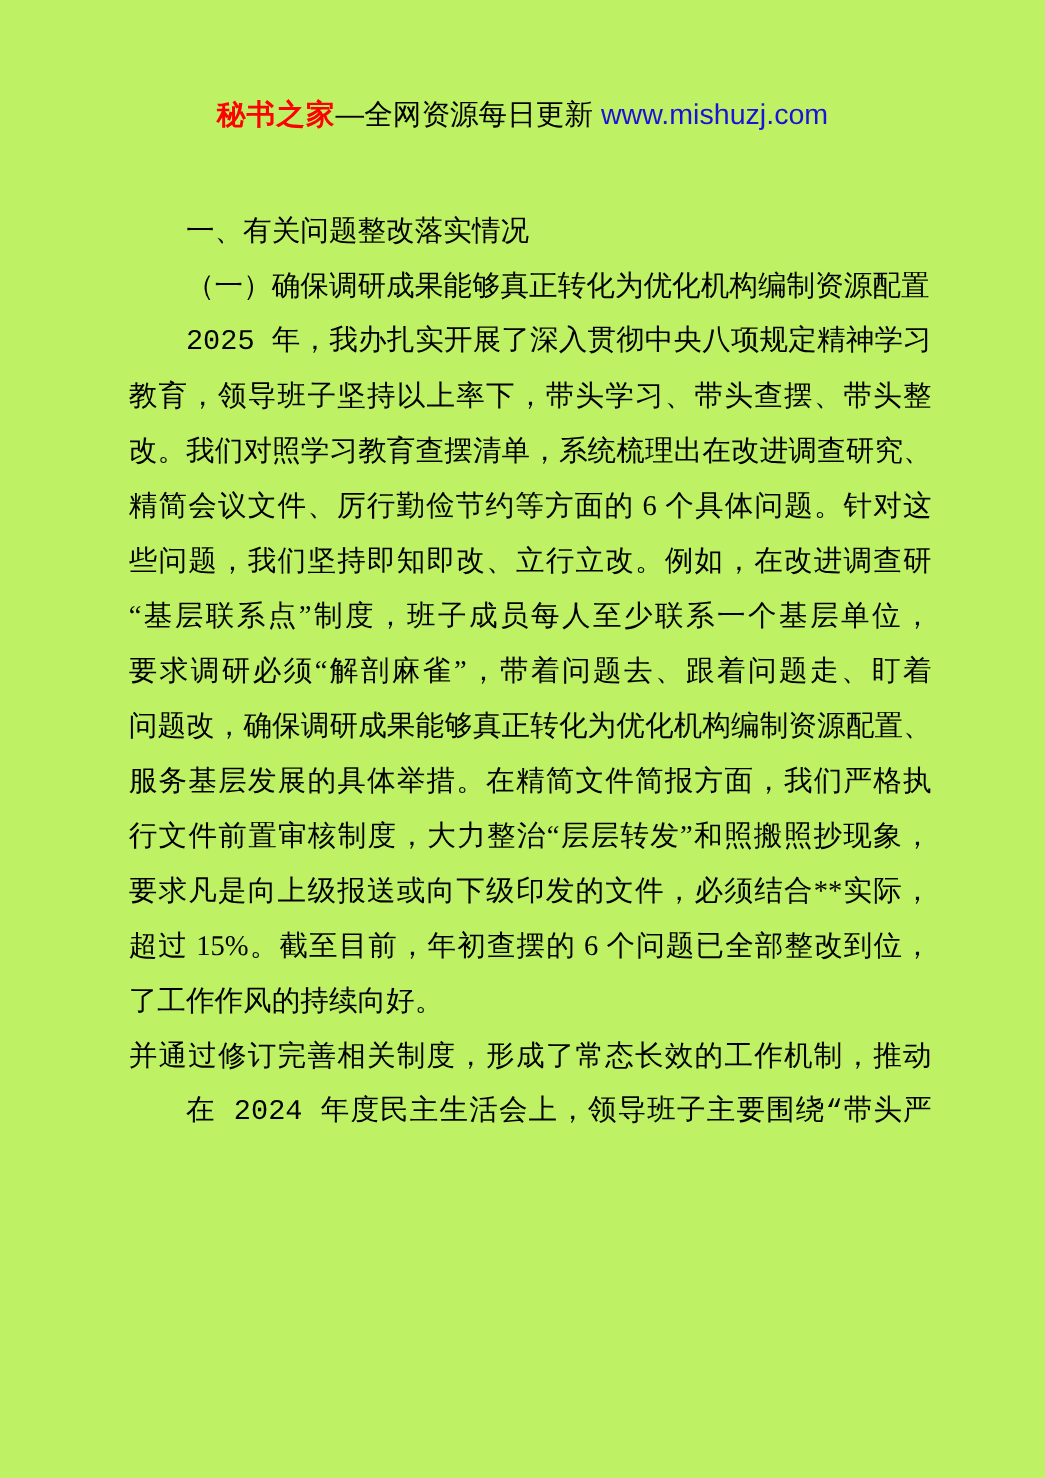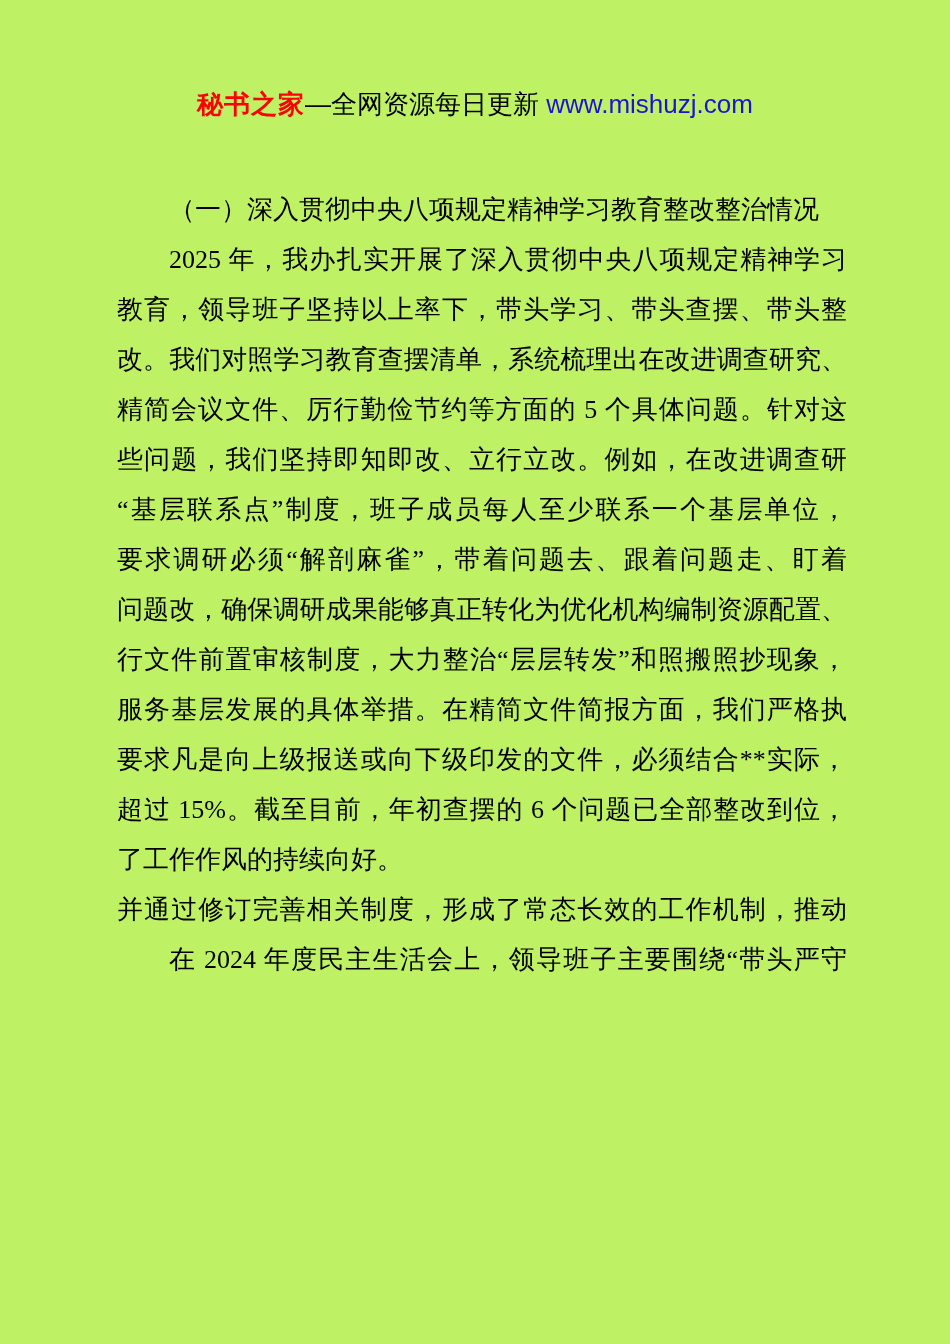--- a/index.html
+++ b/index.html
@@ -50,45 +50,47 @@
     white-space: normal;
     text-align: justify;
     text-align-last: justify;
   }
   .line.indent {
     padding-left: 52px;
   }
   .line.indent.stretch {
     text-indent: 52px;
     padding-left: 0;
+    font-family: Liberation Mono, monospace;
   }
 </style>
 </head>
 <body>
 
 <div class="page" style="background: #bef264;">
 
   <div class="doc-header">
     <span class="site-name" style="color: rgb(255, 0, 0);">秘书之家</span><span style="color: rgb(0, 0, 0);">—</span><span style="color: rgb(0, 0, 0);">全网资源每日更新</span>
     <span class="site-url" style="color: rgb(31, 16, 214);">www.mishuzj.com</span>
   </div>
 
   <div class="doc-body" style="color: rgb(0, 0, 0);">
 
-      <div class="line indent">（一）深入贯彻中央八项规定精神学习教育整改整治情况</div>
+  <div class="line indent">一、有关问题整改落实情况</div>
+      <div class="line indent">（一）确保调研成果能够真正转化为优化机构编制资源配置</div>
       <div class="line indent stretch">2025 年，我办扎实开展了深入贯彻中央八项规定精神学习</div>
       <div class="line stretch">教育，领导班子坚持以上率下，带头学习、带头查摆、带头整</div>
       <div class="line stretch">改。我们对照学习教育查摆清单，系统梳理出在改进调查研究、</div>
-      <div class="line stretch">精简会议文件、厉行勤俭节约等方面的 5 个具体问题。针对这</div>
+      <div class="line stretch">精简会议文件、厉行勤俭节约等方面的 6 个具体问题。针对这</div>
       <div class="line stretch">些问题，我们坚持即知即改、立行立改。例如，在改进调查研</div>
       <div class="line stretch">“基层联系点”制度，班子成员每人至少联系一个基层单位，</div>
       <div class="line stretch">要求调研必须“解剖麻雀”，带着问题去、跟着问题走、盯着</div>
       <div class="line stretch">问题改，确保调研成果能够真正转化为优化机构编制资源配置、</div>
+      <div class="line stretch">服务基层发展的具体举措。在精简文件简报方面，我们严格执</div>
       <div class="line stretch">行文件前置审核制度，大力整治“层层转发”和照搬照抄现象，</div>
-      <div class="line stretch">服务基层发展的具体举措。在精简文件简报方面，我们严格执</div>
       <div class="line stretch">要求凡是向上级报送或向下级印发的文件，必须结合**实际，</div>
       <div class="line stretch">超过 15%。截至目前，年初查摆的 6 个问题已全部整改到位，</div>
       <div class="line">了工作作风的持续向好。</div>
       <div class="line stretch">并通过修订完善相关制度，形成了常态长效的工作机制，推动</div>
       <div class="line indent stretch">在 2024 年度民主生活会上，领导班子主要围绕“带头严守</div>
     </div>
 
 </div>
 
 </body></html>

